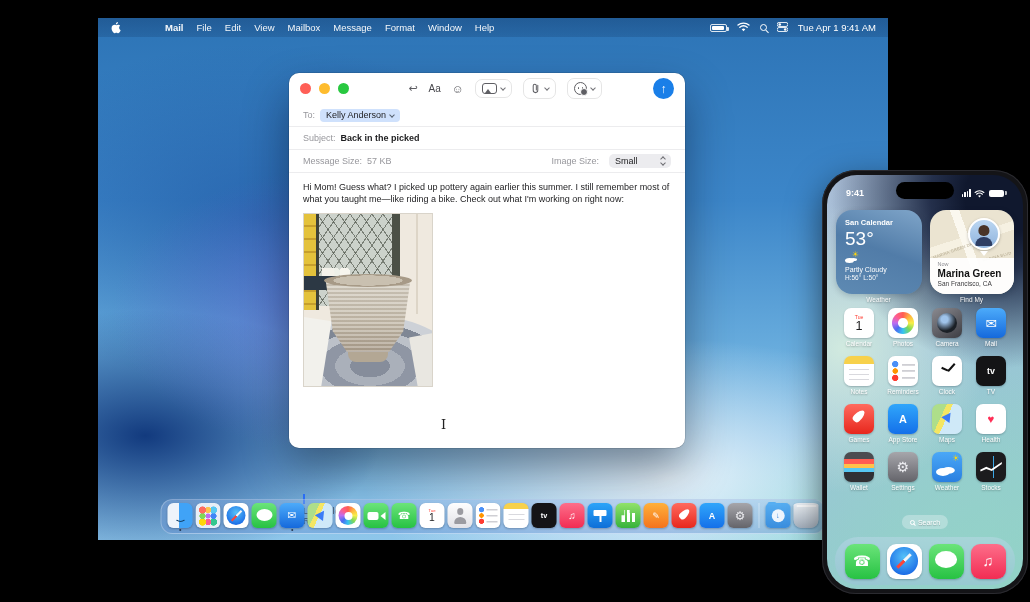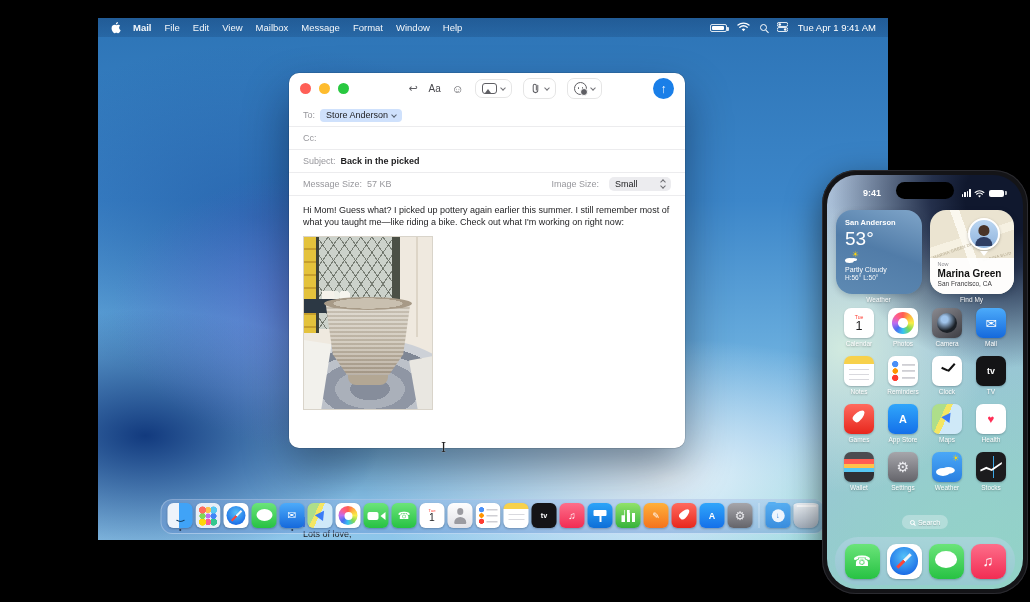--- a/index.html
+++ b/index.html
@@ -14,21 +14,21 @@
       radial-gradient(45% 42% at 31% 56%, rgba(110,96,214,.50), rgba(110,96,214,0) 65%),
       radial-gradient(50% 40% at 6% 80%, #123a7e 0%, rgba(18,58,126,0) 60%),
       radial-gradient(42% 30% at 97% 97%, rgba(118,216,198,.85), rgba(118,216,198,0) 60%),
       radial-gradient(60% 55% at 20% 38%, rgba(27,78,155,.55), rgba(27,78,155,0) 60%),
       linear-gradient(180deg,#2d74b6 0%,#3c86c9 35%,#6aaede 65%,#8ec6ea 100%);
   }
 
   
   .menubar { position:absolute; left:0; top:0; right:0; height:19px; display:flex; align-items:center;
     padding:0 12px; font-size:9.5px; color:#fff;
-    background:linear-gradient(180deg,rgba(20,62,112,.45),rgba(24,70,122,.30)); }
+    background:linear-gradient(180deg,rgba(20,62,112,.45),rgba(24,70,122,.30));gap:32px; }
   .mb-apple { display:flex; align-items:center; margin-right:12px; }
   .mb-item { margin-right:13px; opacity:.95; }
   .mb-item.active-app { font-weight:700; }
   .mb-right { margin-left:auto; display:flex; align-items:center; gap:10px; }
   .batt { width:17px; height:8px; border:1px solid rgba(255,255,255,.85); border-radius:2px; position:relative; }
   .batt::before { content:""; position:absolute; inset:1px; right:2px; background:#fff; border-radius:1px; }
   .batt::after { content:""; position:absolute; right:-3px; top:2px; width:2px; height:4px; background:rgba(255,255,255,.85); border-radius:0 1px 1px 0; }
   .mag { width:7px; height:7px; border:1.3px solid #fff; border-radius:50%; position:relative; }
   .mag::after { content:""; position:absolute; right:-3px; bottom:-2px; width:4px; height:1.4px; background:#fff; transform:rotate(45deg); }
   .mb-clock { font-size:9.5px; }
@@ -188,21 +188,21 @@
   
   .phone { position:absolute; left:822px; top:170px; width:206px; height:424px; background:#141417; border-radius:34px;
     box-shadow:0 12px 34px rgba(0,0,0,.55), 0 0 0 1px #2b2b30 inset; }
   .screen { position:absolute; inset:5px; border-radius:30px; overflow:hidden;
     background:
       radial-gradient(circle at 90% 5%, #10182e 0 9%, rgba(22,32,60,.9) 17%, rgba(40,60,100,0) 40%),
       radial-gradient(circle at 8% 42%, rgba(214,238,224,.9), rgba(214,238,224,0) 48%),
       radial-gradient(circle at 72% 92%, rgba(148,212,200,.75), rgba(148,212,200,0) 52%),
       linear-gradient(150deg,#aabdd6 0%,#9cc3d9 45%,#8fd0c6 100%); }
   .island { position:absolute; top:7px; left:50%; transform:translateX(-50%); width:58px; height:17px; border-radius:9px; background:#000; }
-  .pstatus { position:absolute; top:9px; left:17px; right:0; display:flex; justify-content:space-between; align-items:center; padding:0 19px; color:#fff;text-align:right; }
+  .pstatus { position:absolute; top:9px; left:0; right:0; display:flex; justify-content:space-between; align-items:center; padding:0 19px; color:#fff;text-align:right; }
   .ptime { font-size:9px; font-weight:700; }
   .pstat-icons { display:flex; align-items:center; gap:3px; }
   .bars { display:flex; align-items:flex-end; gap:1px; }
   .bars i { display:block; width:1.6px; background:#fff; border-radius:.5px; }
   .pbatt { width:15px; height:7px; background:#fff; border-radius:2px; position:relative; margin-left:1px; }
   .pbatt::after { content:""; position:absolute; right:-2.5px; top:1.5px; width:1.8px; height:4px; background:rgba(255,255,255,.7); border-radius:0 1px 1px 0; }
 
   .widgets { position:absolute; top:35px; left:9px; right:9px; display:flex; gap:8px; }
   .widget { width:90px; height:84px; border-radius:16px; overflow:hidden; position:relative; box-shadow:0 2px 6px rgba(0,20,40,.2); }
   .widget.weather { background:linear-gradient(200deg,#7fa5c9 0%,#517ca8 48%,#5e8ab3 100%); color:#fff; padding:8px 9px; }
@@ -304,26 +304,23 @@
             <span class="tb-genmoji"></span>
             <span class="chev-sm"></span>
           </span>
         </span>
         <span class="send-btn">↑</span>
       </div>
 
       <div class="row">
         <span class="lbl">To:</span>
         <span class="to-pill">
-          <span>Store Anderson</span>
+          <span>Kelly Anderson</span>
           <span class="chev-sm"></span>
         </span>
-      </div>
-      <div class="row">
-        <span class="lbl">Cc:</span>
       </div>
       <div class="row">
         <span class="lbl">Subject:</span>
         <span class="subj-val">Back in the picked</span>
       </div>
       <div class="row">
         <span class="lbl">Message Size:</span>
         <span class="lbl">57 KB</span>
         <span class="size-right">
           <span class="lbl">Image Size:</span>
@@ -461,21 +458,21 @@
                 <path d="M1 3.1a8.6 8.6 0 0 1 11 0" stroke="#fff" stroke-width="1.3" fill="none" stroke-linecap="round"></path>
               </svg>
           </span>
           <span class="pbatt"></span>
         </span>
       </div>
       <div class="island"></div>
 
       <div class="widgets">
         <div class="widget weather">
-          <div class="w-city">San Anderson</div>
+          <div class="w-city">San Calendar</div>
           <div class="w-temp">53°</div>
           <div class="pcloud"></div>
           <div class="w-cond">Partly Cloudy</div>
           <div class="w-hilo">H:56° L:50°</div>
         </div>
         <div class="widget findmy">
           <span class="fm-street1">MARINA GREEN DR</span>
           <span class="fm-street2">MARINA BLVD</span>
           <div class="fm-avatar"></div>
           <div class="fm-pin"></div>

